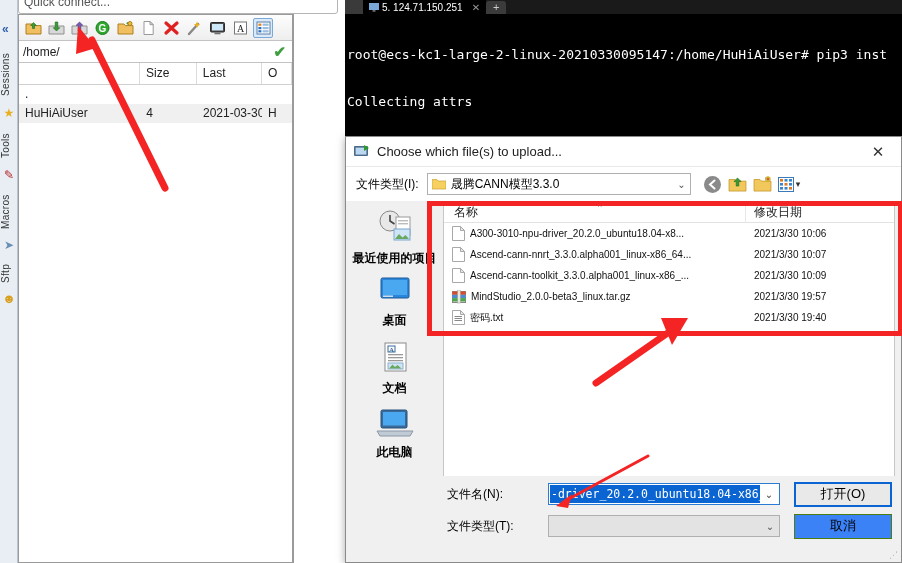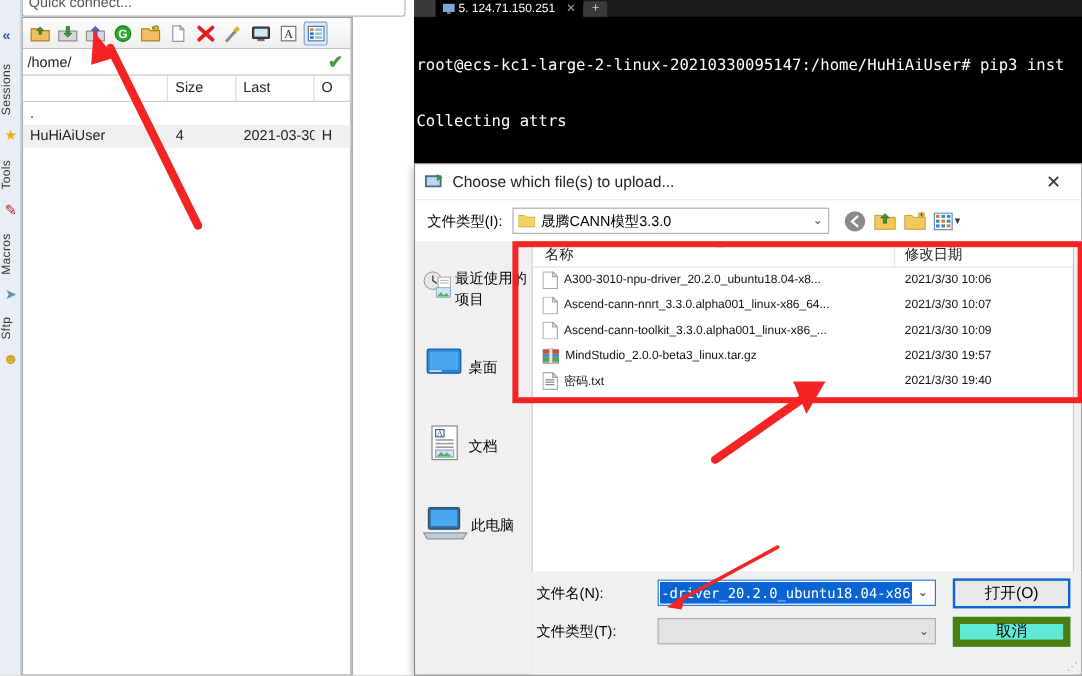--- a/index.html
+++ b/index.html
@@ -150,22 +150,23 @@
     position: absolute; left: 0; top: 64px; right: 0; bottom: 0;
     display: flex;
   }
   .places {
     width: 97px; background: #f0f0f0;
     padding-top: 4px;
     display: flex; flex-direction: column; align-items: center; gap: 2px;
   }
   .place {
     width: 92px; height: 64px;
-    display: flex; align-items: center; justify-content: flex-start;
+    display: flex; flex-direction: column; align-items: center; justify-content: flex-start;
     padding-top: 4px;
+    font-weight: bold;
   }
   .place-label { font-size: 12px; color: #000; margin-top: 3px; }
 
   .files-wrap {
     flex: 1; background: #fff; border: 1px solid #c7c7c7;
     margin: 0 6px 0 0; position: relative; display: flex; flex-direction: column;
   }
   .files-head {
     height: 21px; background: #fff; border-bottom: 1px solid #e2e2e2;
     display: flex; align-items: center; font-size: 12px; color: #222; position: relative;
@@ -202,21 +203,21 @@
   }
   .fname-caret { width: 18px; text-align: center; color: #444; font-size: 10px; }
   .ftype-box {
     width: 232px; height: 22px; border: 1px solid #b0b0b0; background: #e3e3e3;
     display: flex; align-items: center;
   }
   .ftype-caret { margin-left: auto; width: 18px; text-align: center; color: #555; font-size: 10px; }
   .dlg-btn {
     width: 98px; height: 25px; margin-left: 14px;
     display: flex; align-items: center; justify-content: center;
-    font-size: 13px; color: #000; background: #5eead4; border: 6px solid #4d7c0f;
+    font-size: 13px; color: #000; background: #3b82f6; border: 1px solid #4d7c0f;
   }
   .dlg-btn.primary { border: 2px solid #0a64d2; background: #e9e9e9; }
   .grip { position: absolute; right: 3px; bottom: 2px; font-size: 9px; color: #aaa; }
   .redbox {
     position: absolute; border: 5px solid #f52424; pointer-events: none;
   }
   .redbox-dlg { left: 426px; top: 200px; width: 476px; height: 135px; }
   svg.arrows { position: absolute; left: 0; top: 0; width: 902px; height: 563px; pointer-events: none; }
 </style>
 </head>

